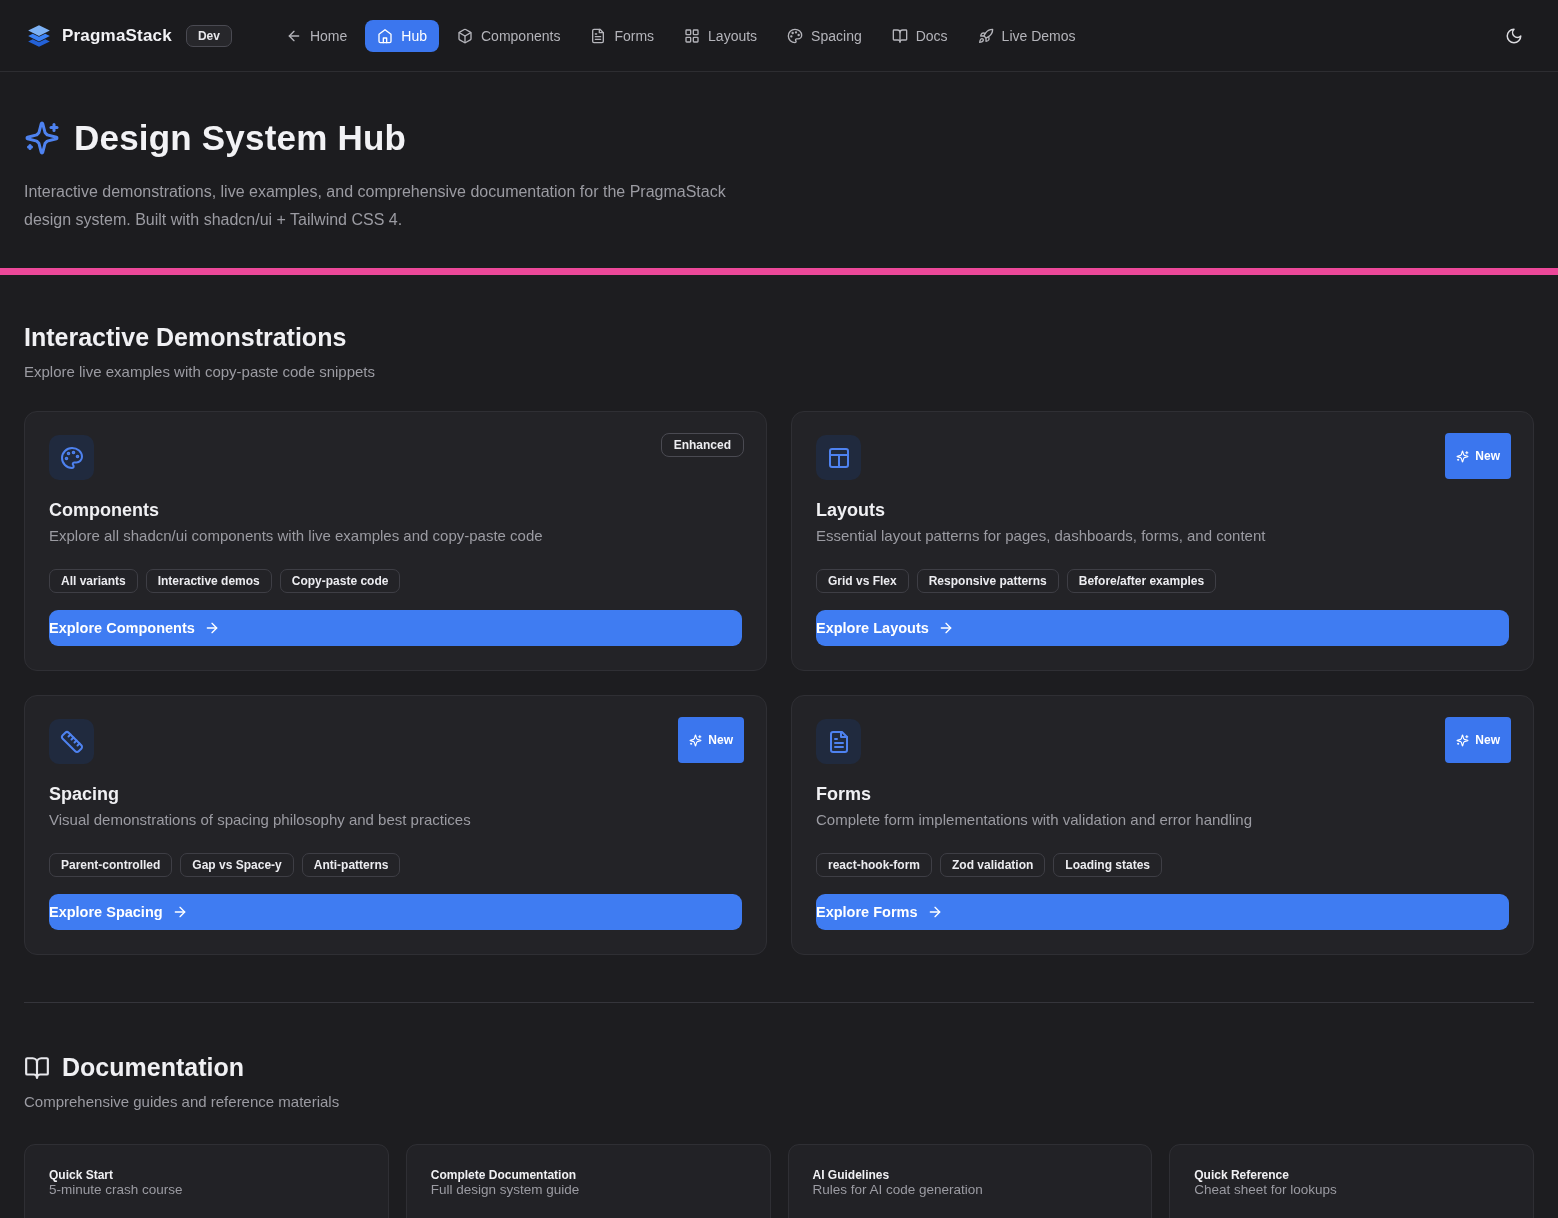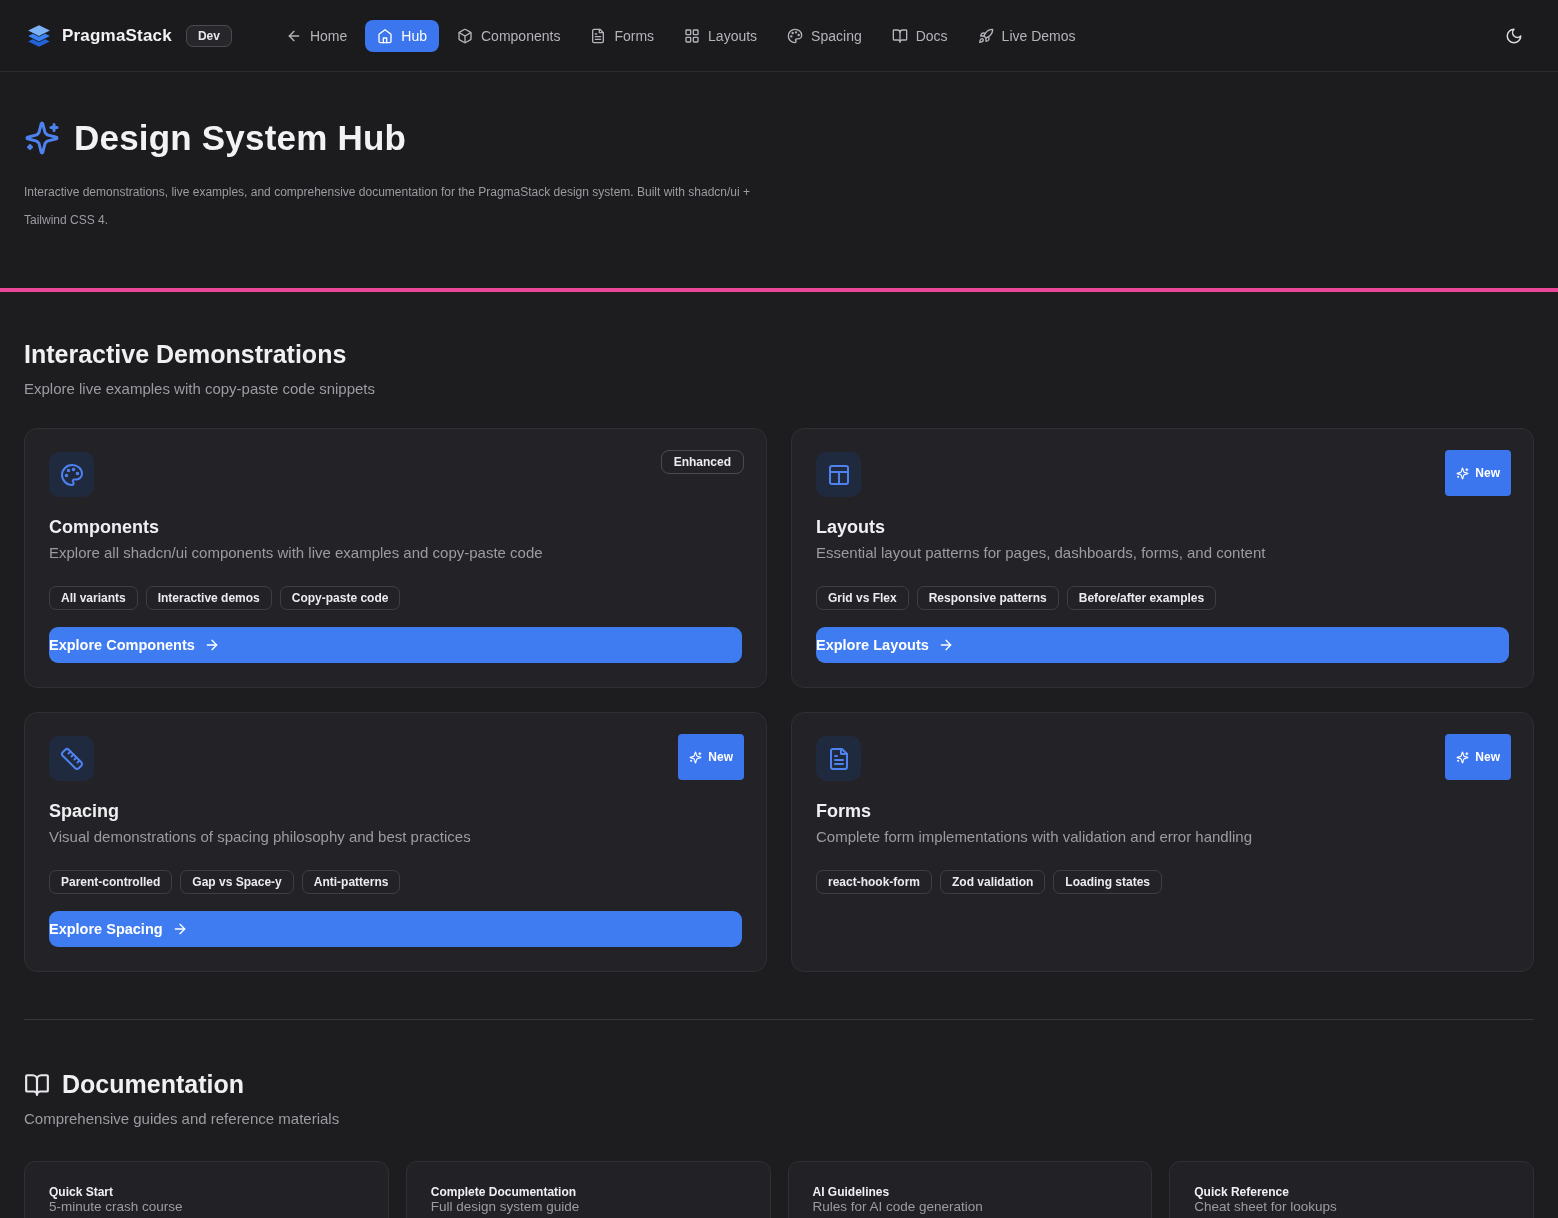--- a/index.html
+++ b/index.html
@@ -36,30 +36,30 @@
   .nav-item.active { background:#3b76ee; color:#ffffff; }
   .nav-item.active svg { stroke:#ffffff; }
   .theme-toggle {
     margin-left:auto; width:36px; height:36px; border-radius:8px;
     display:flex; align-items:center; justify-content:center; cursor:pointer;
   }
   .theme-toggle svg { width:18px; height:18px; stroke:#dcdce0; }
 
   
   .hero {
-    padding:46px 24px 54px 24px;
+    padding:46px 24px 34px 24px;
     background:#1c1c1f;
-    border-bottom:4px solid #ec4899;
+    border-bottom:7px solid #ec4899;
   }
   .hero-title-row { display:flex; align-items:center; gap:14px; }
   .hero-title-row svg { width:36px; height:36px; stroke:#4e82f0; }
   .hero-title { font-size:35px; font-weight:700; color:#f2f2f5; letter-spacing:.2px; }
   .hero-subtitle {
     margin-top:20px; max-width:745px;
-    font-size:12px; line-height:28px; color:#9b9ba2;
+    font-size:16px; line-height:28px; color:#9b9ba2;
   }
 
   
   .section { padding:0 24px; }
   .section-heading { font-size:25px; font-weight:700; color:#f0f0f3; }
   .section-heading-row { display:flex; align-items:center; gap:12px; margin-top:50px; }
   .section-heading-row svg { width:26px; height:26px; stroke:#e8e8ec; }
   .demos .section-heading { margin-top:48px; }
   .section-sub { margin-top:11px; font-size:15px; color:#9b9ba2; }
 
@@ -371,20 +371,26 @@
           </svg>
         <span>New</span>
       </span>
       <h3>Forms</h3>
       <p class="demo-desc">Complete form implementations with validation and error handling</p>
       <div class="tag-row">
         <span class="tag">react-hook-form</span>
         <span class="tag">Zod validation</span>
         <span class="tag">Loading states</span>
       </div>
+      <button class="explore-btn">
+        <span>Explore Forms</span>
+        <svg viewBox="0 0 24 24" fill="none" stroke-width="2" stroke-linecap="round" stroke-linejoin="round">
+            <use href="#i-arrow-right"></use>
+          </svg>
+      </button>
     </div>
 
   </div>
 </section>
 
 <hr class="section-divider">
 
 <section class="section docs">
   <div class="section-heading-row">
     <svg viewBox="0 0 24 24" fill="none" stroke-width="2" stroke-linecap="round" stroke-linejoin="round">

